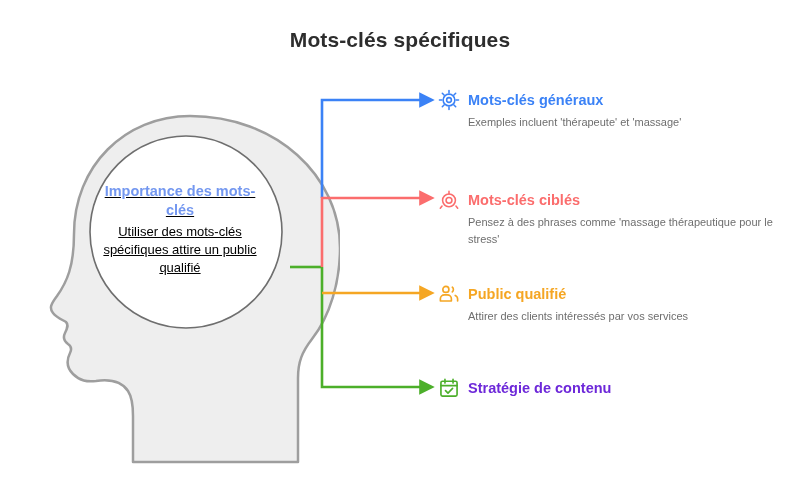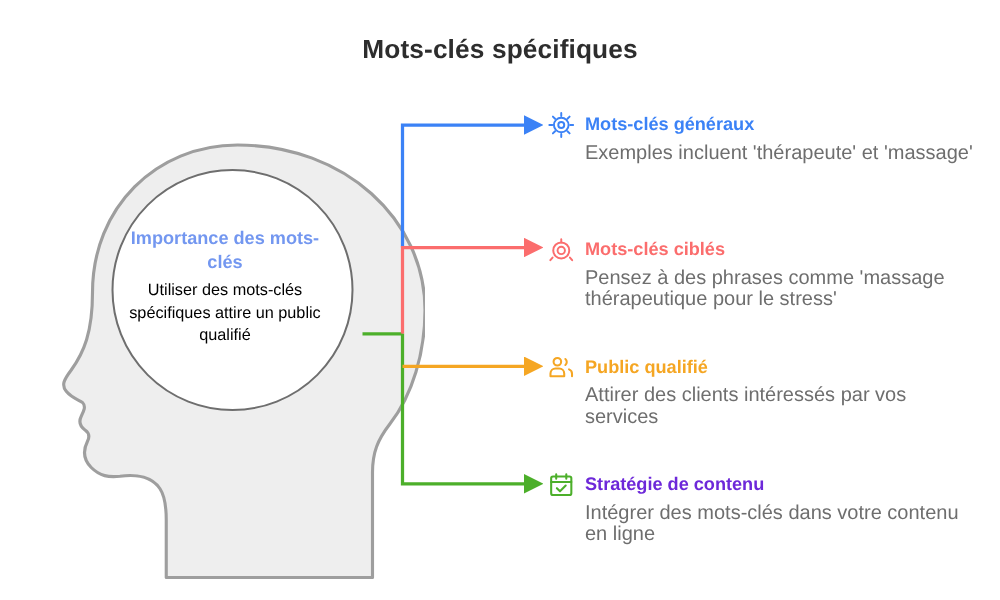--- a/index.html
+++ b/index.html
@@ -46,20 +46,21 @@
     height: 360px;
   }
 
   
   #circle-text {
     position: absolute;
     left: 92px;
     top: 182px;
     width: 176px;
     text-align: center;
+    text-decoration: underline;
   }
   #circle-text .ct-title {
     font-size: 14.5px;
     font-weight: bold;
     color: #7397f0;
     line-height: 19px;
     margin-bottom: 3px;
   }
   #circle-text .ct-desc {
     font-size: 13px;
@@ -96,21 +97,21 @@
   }
   .branch .b-label {
     font-size: 14.5px;
     font-weight: bold;
     line-height: 18px;
     white-space: nowrap;
   }
   .branch .b-desc {
     margin-left: 30px;
     margin-top: 3px;
-    font-size: 16px;
+    font-size: 11px;
     color: #6e6e6e;
     line-height: 17px;
     width: 312px;
   }
 
   #branch-0 { top: 89px; }
   #branch-1 { top: 189px; }
   #branch-2 { top: 283px; }
   #branch-3 { top: 377px; }
 
@@ -226,16 +227,15 @@
     <div class="b-head">
       <svg class="b-icon" viewBox="0 0 24 24">
         <g fill="none" stroke="#4caf2a" stroke-width="1.8" stroke-linecap="round" stroke-linejoin="round">
           <rect x="3.2" y="4.6" width="17.6" height="16.2" rx="1.6"></rect>
           <path d="M3.2 9.4h17.6M7.6 2.6v4M16.4 2.6v4"></path>
           <path d="M8.2 14.8l2.7 2.7 5-5"></path>
         </g>
       </svg>
       <span class="b-label">Stratégie de contenu</span>
     </div>
-    <div class="b-desc">Intégrer des mots-clés dans votre contenu en ligne</div>
   </div>
 
 </div>
 
 </body></html>

